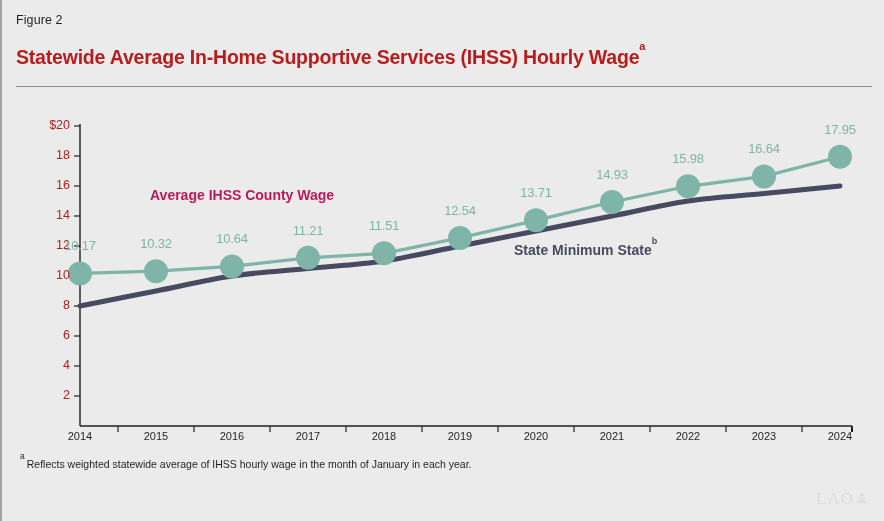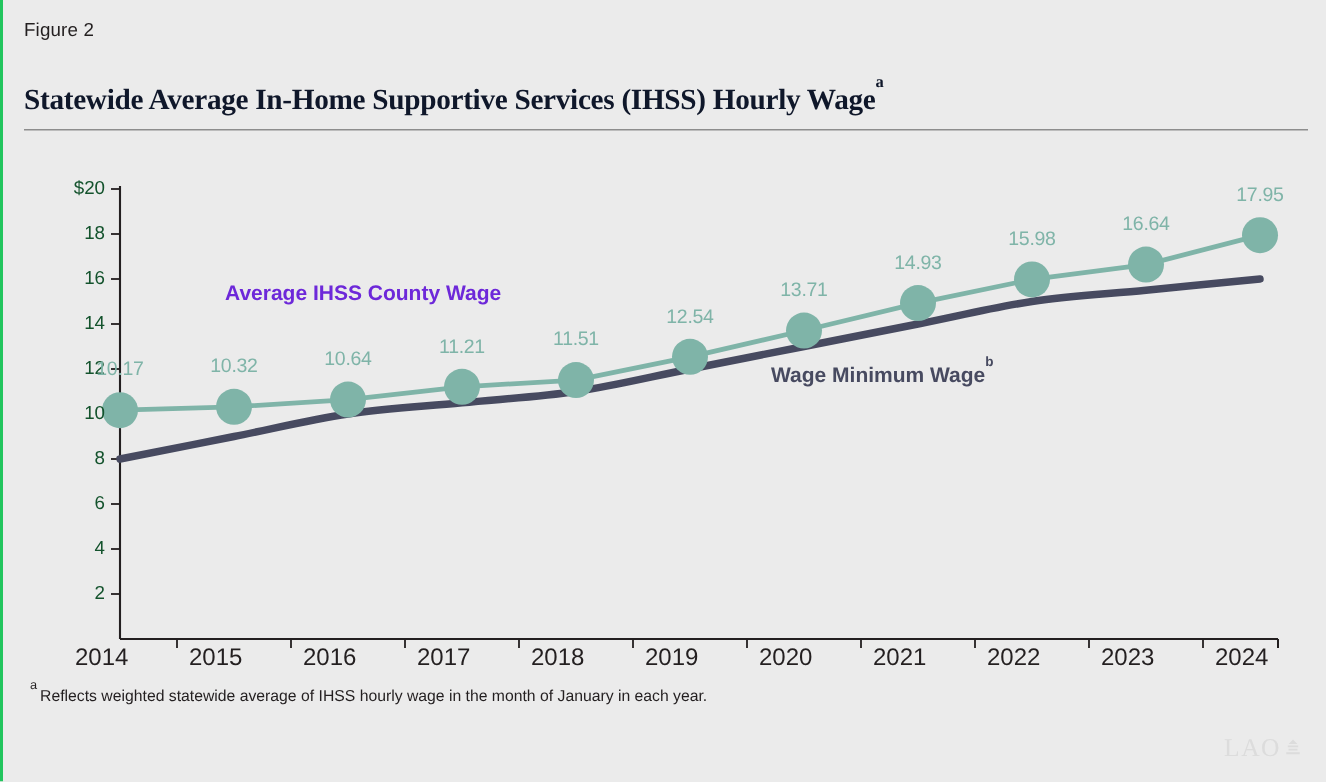--- a/index.html
+++ b/index.html
@@ -6,60 +6,60 @@
   body{
     width:884px;height:521px;
     background:#ebebeb;
     font-family:"Liberation Sans", sans-serif;
     color:#231f20;
     overflow:hidden;
     position:relative;
   }
   .page{
     position:absolute;inset:0;
-    border-left:2px solid #22c55e;
+    border-left:2px solid #a3a3a3;
     box-sizing:border-box;
   }
   .fig-label{
     position:absolute;left:14px;top:13px;
     font-size:12.5px;color:#231f20;letter-spacing:.1px;
   }
   .fig-title{
-    position:absolute;left:14px;top:56px;
-    font-size:19.5px;font-weight:bold;color:#0f172a;
-    letter-spacing:-.2px;white-space:nowrap;font-family:Liberation Serif, serif;
+    position:absolute;left:14px;top:46px;
+    font-size:19.5px;font-weight:bold;color:#b91c1c;
+    letter-spacing:-.2px;white-space:nowrap;
   }
   .fig-title sup{font-size:11px;font-weight:bold;top:-.6em;position:relative;}
   .rule{
     position:absolute;left:14px;top:86px;width:856px;height:1px;
     background:#8d8d8d;
   }
   .plot{
     position:absolute;left:0;top:0;width:884px;height:470px;
   }
   .ytick-label{
     position:absolute;
-    font-size:12.5px;color:#14532d;text-align:right;
+    font-size:12.5px;color:#b91c1c;text-align:right;
     width:42px;
   }
   .xtick-label{
     position:absolute;top:430px;
-    font-size:16px;color:#231f20;
+    font-size:11px;color:#231f20;text-align:center;
     width:60px;
   }
   .pt-label{
     position:absolute;
     font-size:13px;color:#7fb4a8;font-weight:normal;
     text-align:center;width:54px;letter-spacing:-.2px;
   }
   .series-label{
     position:absolute;font-size:14px;font-weight:bold;white-space:nowrap;
   }
   .series-label sup{font-size:9px;position:relative;top:-.55em;}
-  .lbl-ihss{left:148px;top:187px;color:#6d28d9;}
+  .lbl-ihss{left:148px;top:187px;color:#be185d;}
   .lbl-min{left:512px;top:241px;color:#474a60;}
   .footnotes{
     position:absolute;left:18px;top:454px;width:620px;
   }
   .fn{
     font-size:10.5px;color:#231f20;line-height:1.55;
     margin:0 0 3px 0;
   }
   .fn sup{font-size:8.5px;position:relative;top:-.45em;margin-right:2px;}
   .logo{
@@ -125,21 +125,21 @@
         <circle cx="534" cy="220.35" r="12" fill="#7fb4a8"></circle>
         <circle cx="610" cy="202.05" r="12" fill="#7fb4a8"></circle>
         <circle cx="686" cy="186.29999999999998" r="12" fill="#7fb4a8"></circle>
         <circle cx="762" cy="176.39999999999998" r="12" fill="#7fb4a8"></circle>
         <circle cx="838" cy="156.75" r="12" fill="#7fb4a8"></circle>
       </svg>
   <div class="ytick-label" style="left: 26px; top: 388px;">2</div><div class="ytick-label" style="left: 26px; top: 358px;">4</div><div class="ytick-label" style="left: 26px; top: 328px;">6</div><div class="ytick-label" style="left: 26px; top: 298px;">8</div><div class="ytick-label" style="left: 26px; top: 268px;">10</div><div class="ytick-label" style="left: 26px; top: 238px;">12</div><div class="ytick-label" style="left: 26px; top: 208px;">14</div><div class="ytick-label" style="left: 26px; top: 178px;">16</div><div class="ytick-label" style="left: 26px; top: 148px;">18</div><div class="ytick-label" style="left: 26px; top: 118px;">$20</div><div class="xtick-label" style="left: 48px;">2014</div><div class="xtick-label" style="left: 124px;">2015</div><div class="xtick-label" style="left: 200px;">2016</div><div class="xtick-label" style="left: 276px;">2017</div><div class="xtick-label" style="left: 352px;">2018</div><div class="xtick-label" style="left: 428px;">2019</div><div class="xtick-label" style="left: 504px;">2020</div><div class="xtick-label" style="left: 580px;">2021</div><div class="xtick-label" style="left: 656px;">2022</div><div class="xtick-label" style="left: 732px;">2023</div><div class="xtick-label" style="left: 808px;">2024</div><div class="pt-label" style="left: 51px; top: 238.45px;">10.17</div><div class="pt-label" style="left: 127px; top: 236.2px;">10.32</div><div class="pt-label" style="left: 203px; top: 231.4px;">10.64</div><div class="pt-label" style="left: 279px; top: 222.85px;">11.21</div><div class="pt-label" style="left: 355px; top: 218.35px;">11.51</div><div class="pt-label" style="left: 431px; top: 202.9px;">12.54</div><div class="pt-label" style="left: 507px; top: 185.35px;">13.71</div><div class="pt-label" style="left: 583px; top: 167.05px;">14.93</div><div class="pt-label" style="left: 659px; top: 151.3px;">15.98</div><div class="pt-label" style="left: 735px; top: 141.4px;">16.64</div><div class="pt-label" style="left: 811px; top: 121.75px;">17.95</div></div>
 
   <div class="series-label lbl-ihss"><span>Average IHSS County Wage</span></div>
 
-  <div class="series-label lbl-min"><span>Wage Minimum Wage</span><sup>b</sup></div>
+  <div class="series-label lbl-min"><span>State Minimum State</span><sup>b</sup></div>
 
   <div class="footnotes">
     <p class="fn"><sup>a</sup><span>Reflects weighted statewide average of IHSS hourly wage in the month of January in each year.</span></p>
   </div>
 
   <div class="logo">
     <span>LAO</span>
     <svg width="16" height="16" viewBox="0 0 16 16">
       <path d="M8 2 L11 5 L5 5 Z M4.5 6 h7 v1.2 h-7 Z M5 8.2 h6 v1.2 h-6 Z M3.5 10.5 h9 v1.4 h-9 Z" fill="#dcdcdc"></path>
     </svg>

